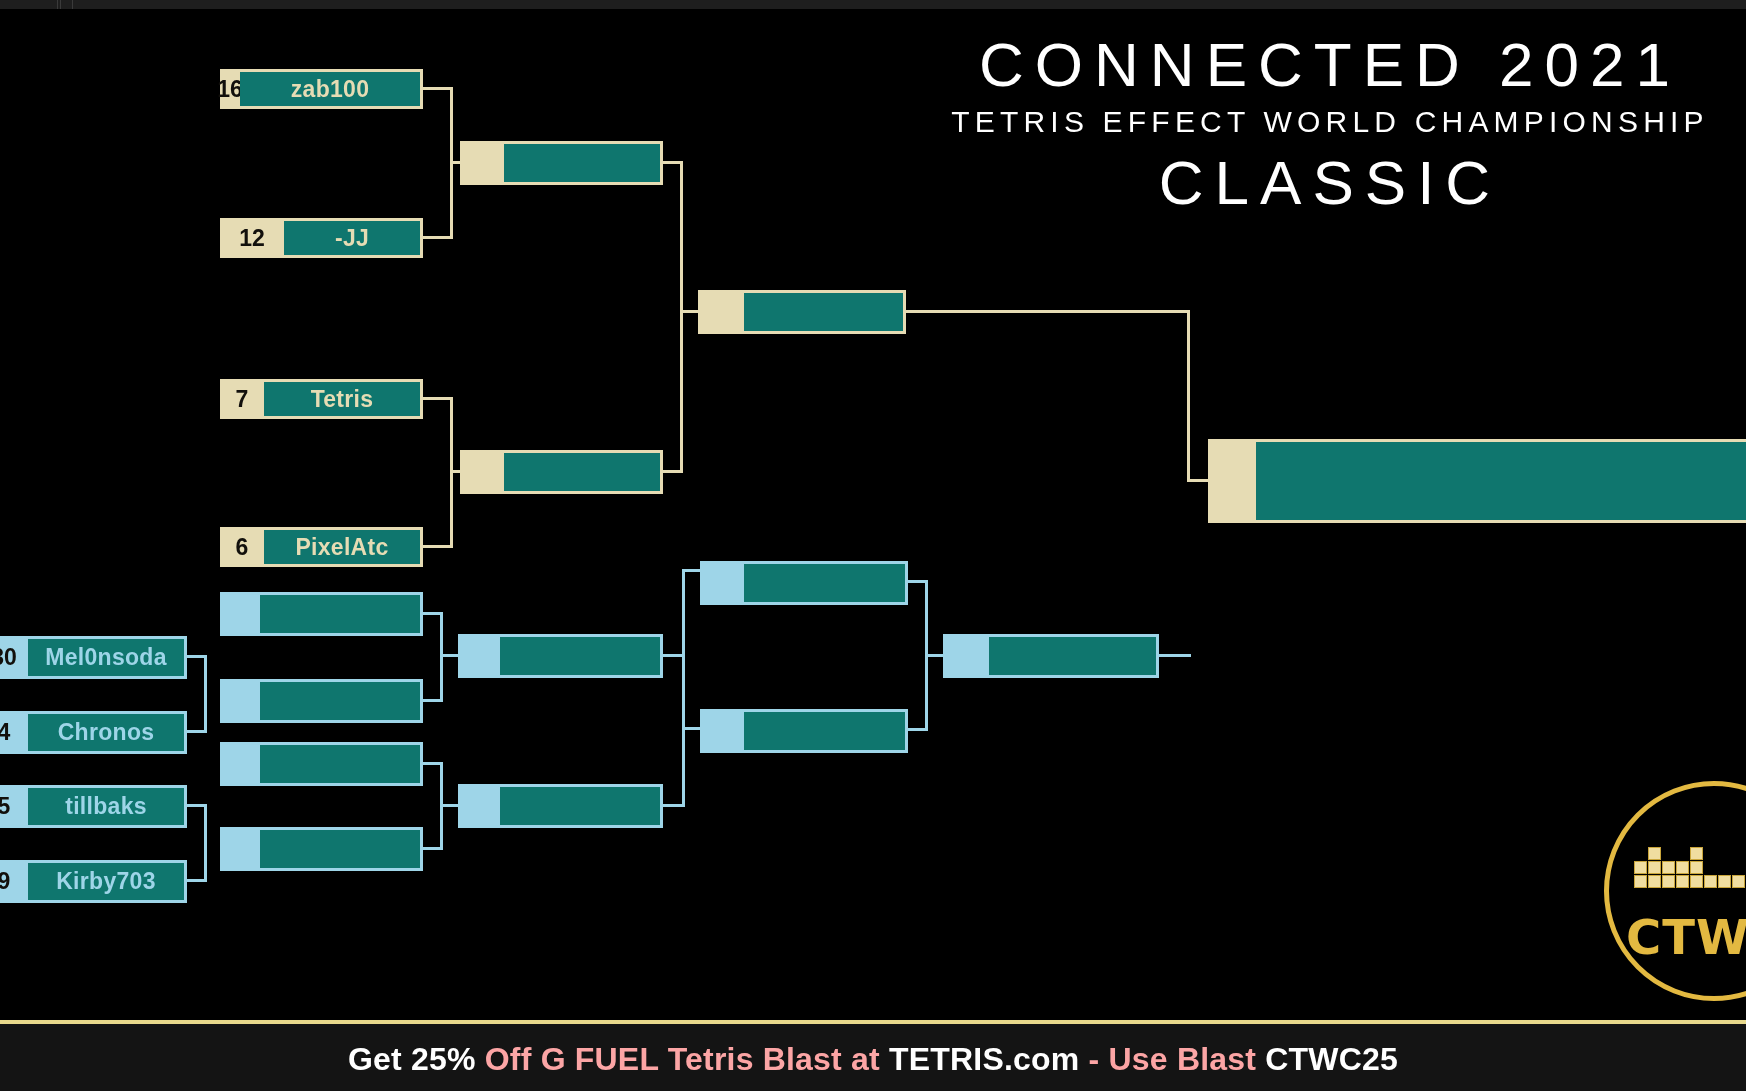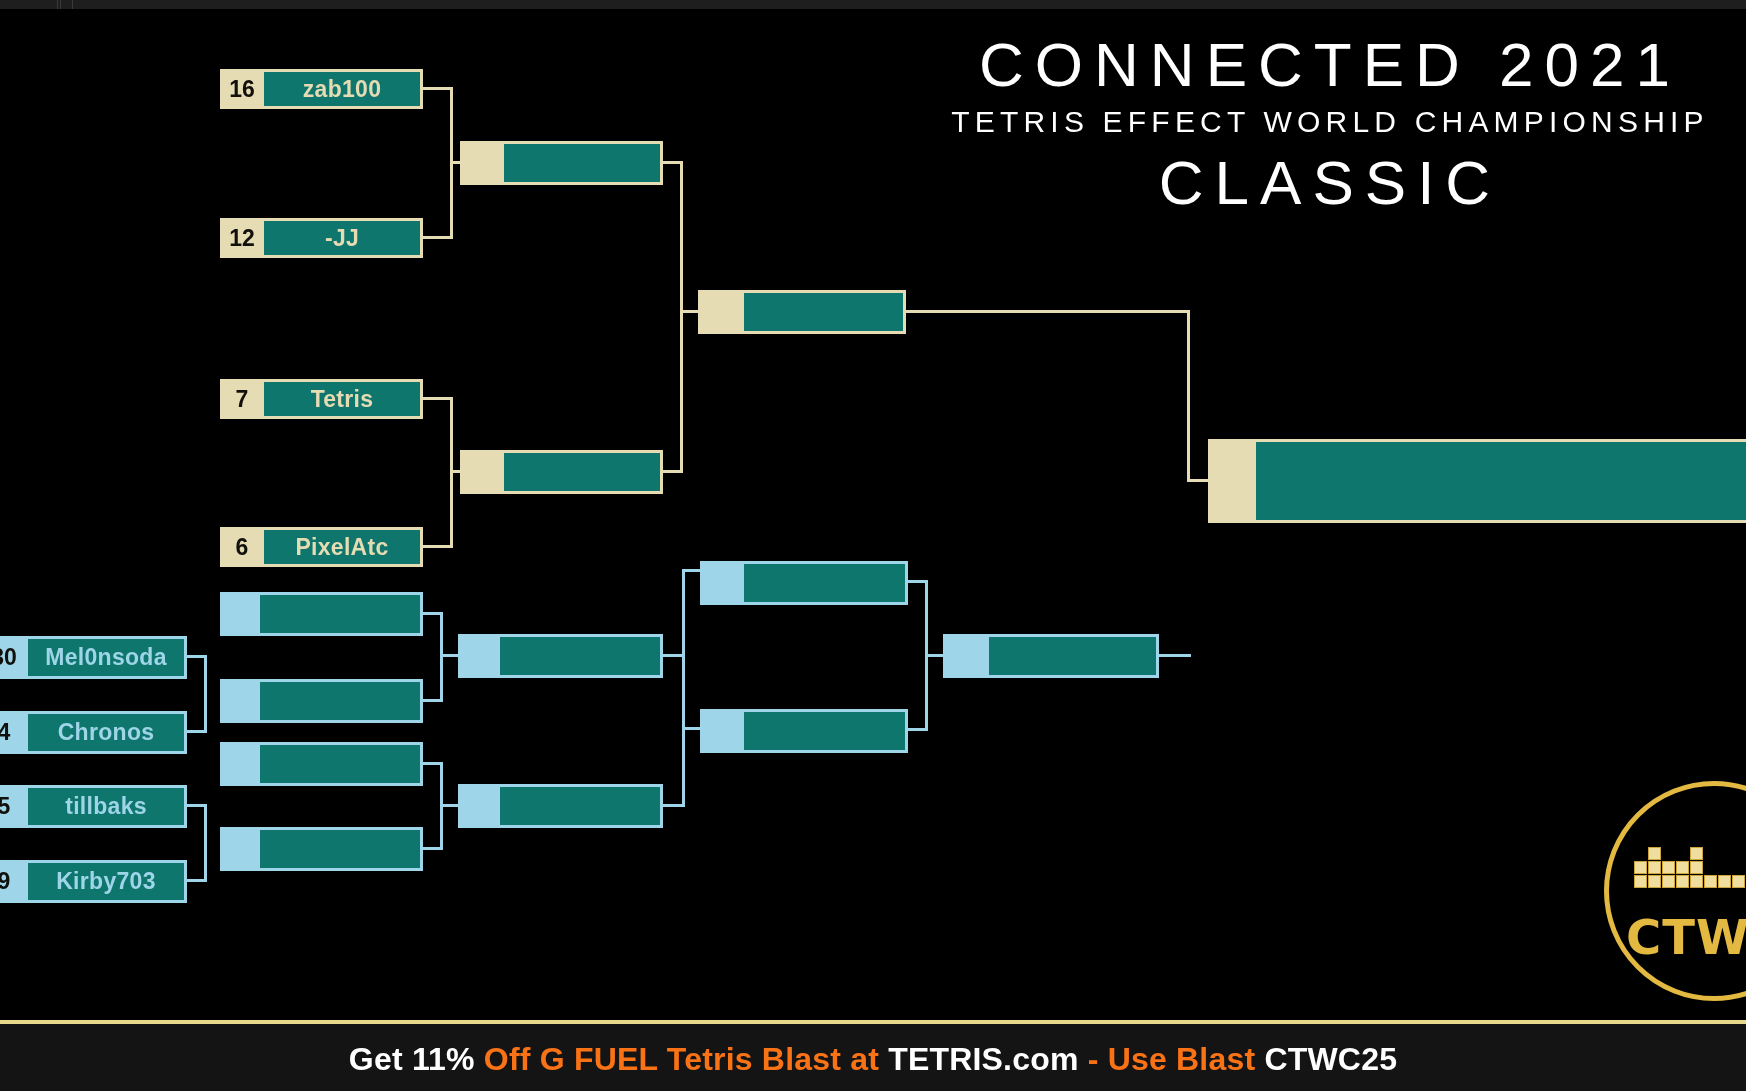--- a/index.html
+++ b/index.html
@@ -80,46 +80,46 @@
 
   
   #promo-banner{
     position:absolute;left:0;top:1020px;width:1746px;height:71px;
     background:#141414;border-top:4px solid #e8d98c;
     display:flex;align-items:center;justify-content:center;
     font-size:32px;font-weight:700;letter-spacing:.2px;
   }
   #promo-banner span{white-space:pre;}
   .pw{color:#ffffff;}
-  .py{color:#f97316;}
+  .py{color:#fca5a5;}
 </style>
 </head>
 <body>
 
 <div id="top-strip">
   <div class="tick" style="left:57px;"></div>
   <div class="tick" style="left:60px;"></div>
   <div class="tick" style="left:72px;"></div>
 </div>
 
 <div id="stage">
 
   <div id="title-block">
     <div id="event-title">CONNECTED 2021</div>
     <div id="event-subtitle">TETRIS EFFECT WORLD CHAMPIONSHIP</div>
     <div id="event-division">CLASSIC</div>
   </div>
 
   <div class="seed-box v-gold" style="left:220px;top:60px;width:203px;height:40px;">
-    <div class="seed-num" style="width:44px;">16</div>
+    <div class="seed-num" style="width:20px;">16</div>
     <div class="seed-name">zab100</div>
   </div>
 
   <div class="seed-box v-gold" style="left:220px;top:209px;width:203px;height:40px;">
-    <div class="seed-num" style="width:44px;text-align:right;">12</div>
+    <div class="seed-num" style="width:64px;text-align:right;">12</div>
     <div class="seed-name">-JJ</div>
   </div>
 
   <div class="ln gold" style="left:423px;top:78px;width:30px;height:3px;"></div>
   <div class="ln gold" style="left:423px;top:227px;width:30px;height:3px;"></div>
   <div class="ln gold" style="left:450px;top:78px;width:3px;height:152px;"></div>
   <div class="ln gold" style="left:450px;top:152px;width:12px;height:3px;"></div>
 
   <div class="seed-box v-gold slot" style="left:460px;top:132px;width:203px;height:44px;">
     <div class="seed-num" style="width:44px;"></div>
@@ -273,18 +273,18 @@
       <i style="left:14px;top:0px;"></i>
         <i style="left:56px;top:0px;"></i>
 
     </div>
     <div id="ctwc-word">CTWC</div>
   </div>
 
 </div>
 
 <div id="promo-banner">
-  <span class="pw">Get 11% </span>
+  <span class="pw">Get 25% </span>
   <span class="py">Off G FUEL Tetris Blast at </span>
   <span class="pw">TETRIS.com</span>
   <span class="py"> - Use Blast </span>
   <span class="pw">CTWC25</span>
 </div>
 
 </body></html>

